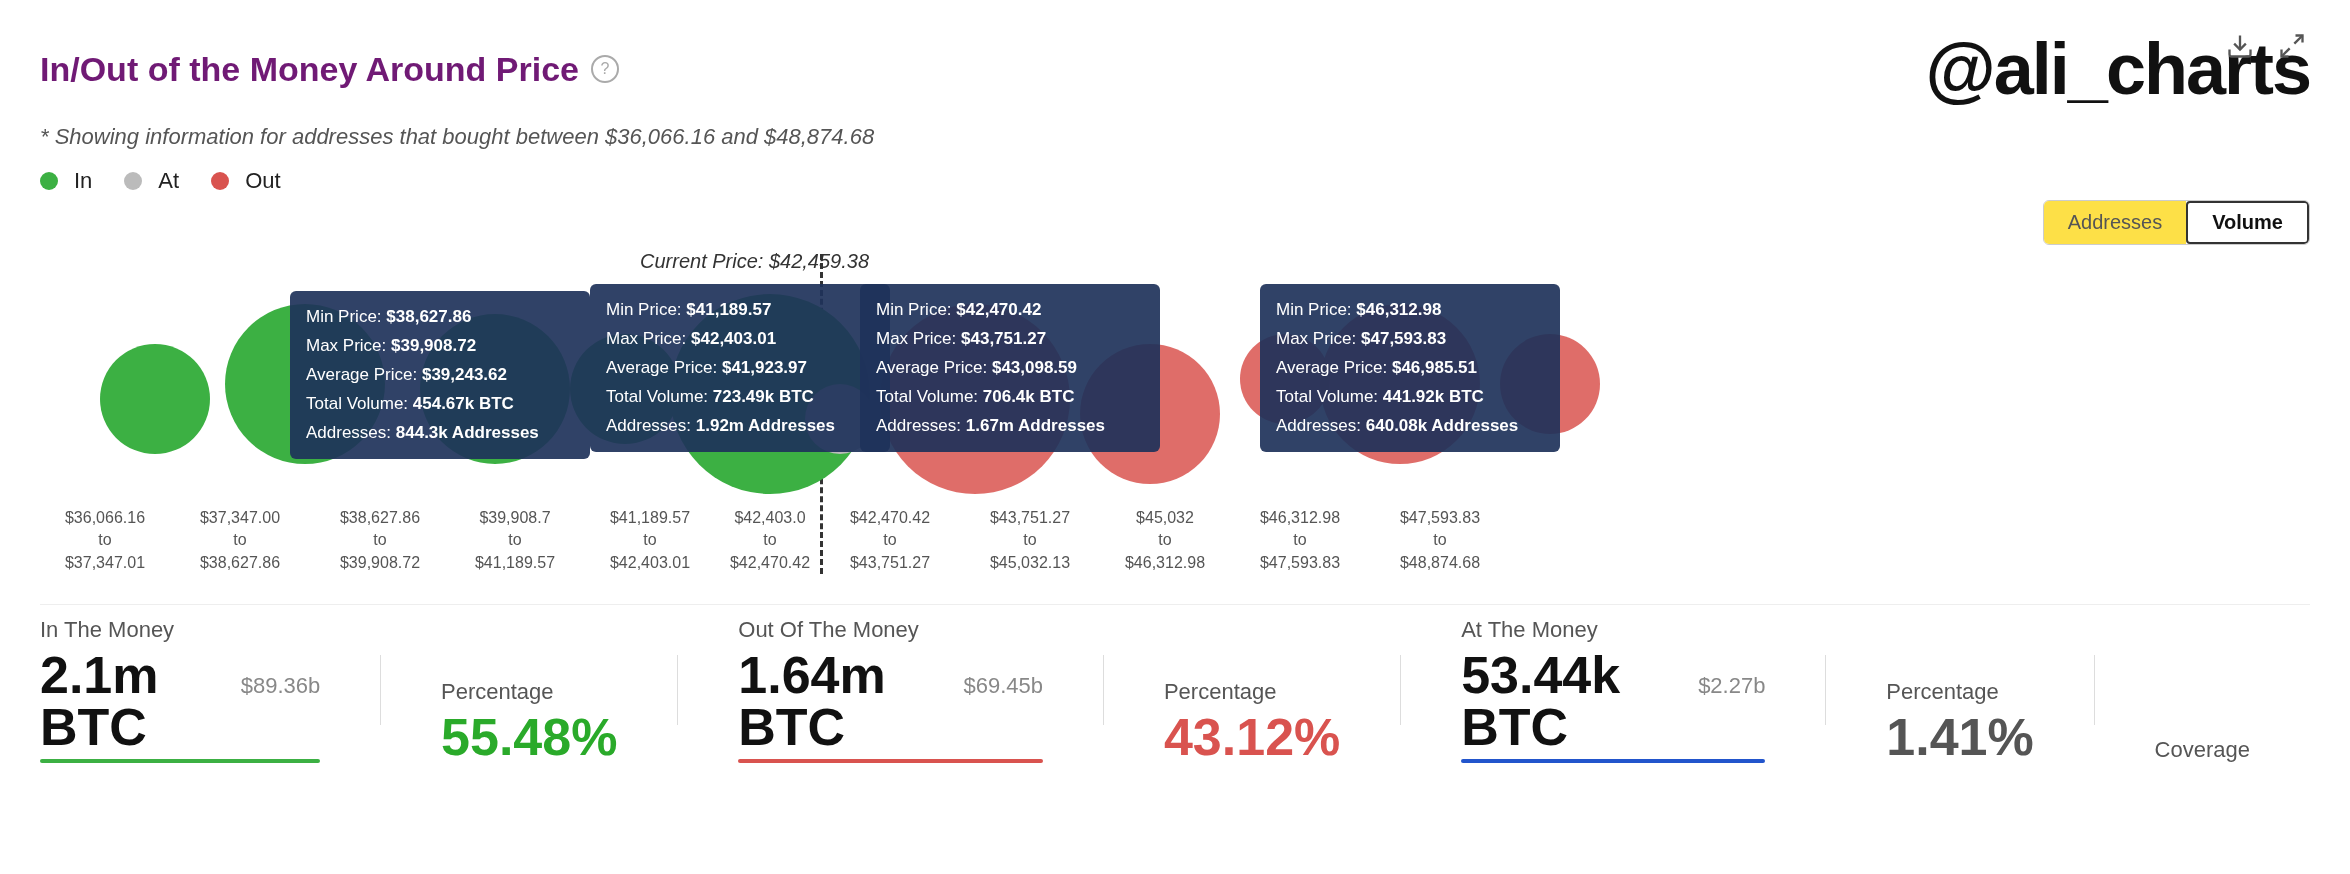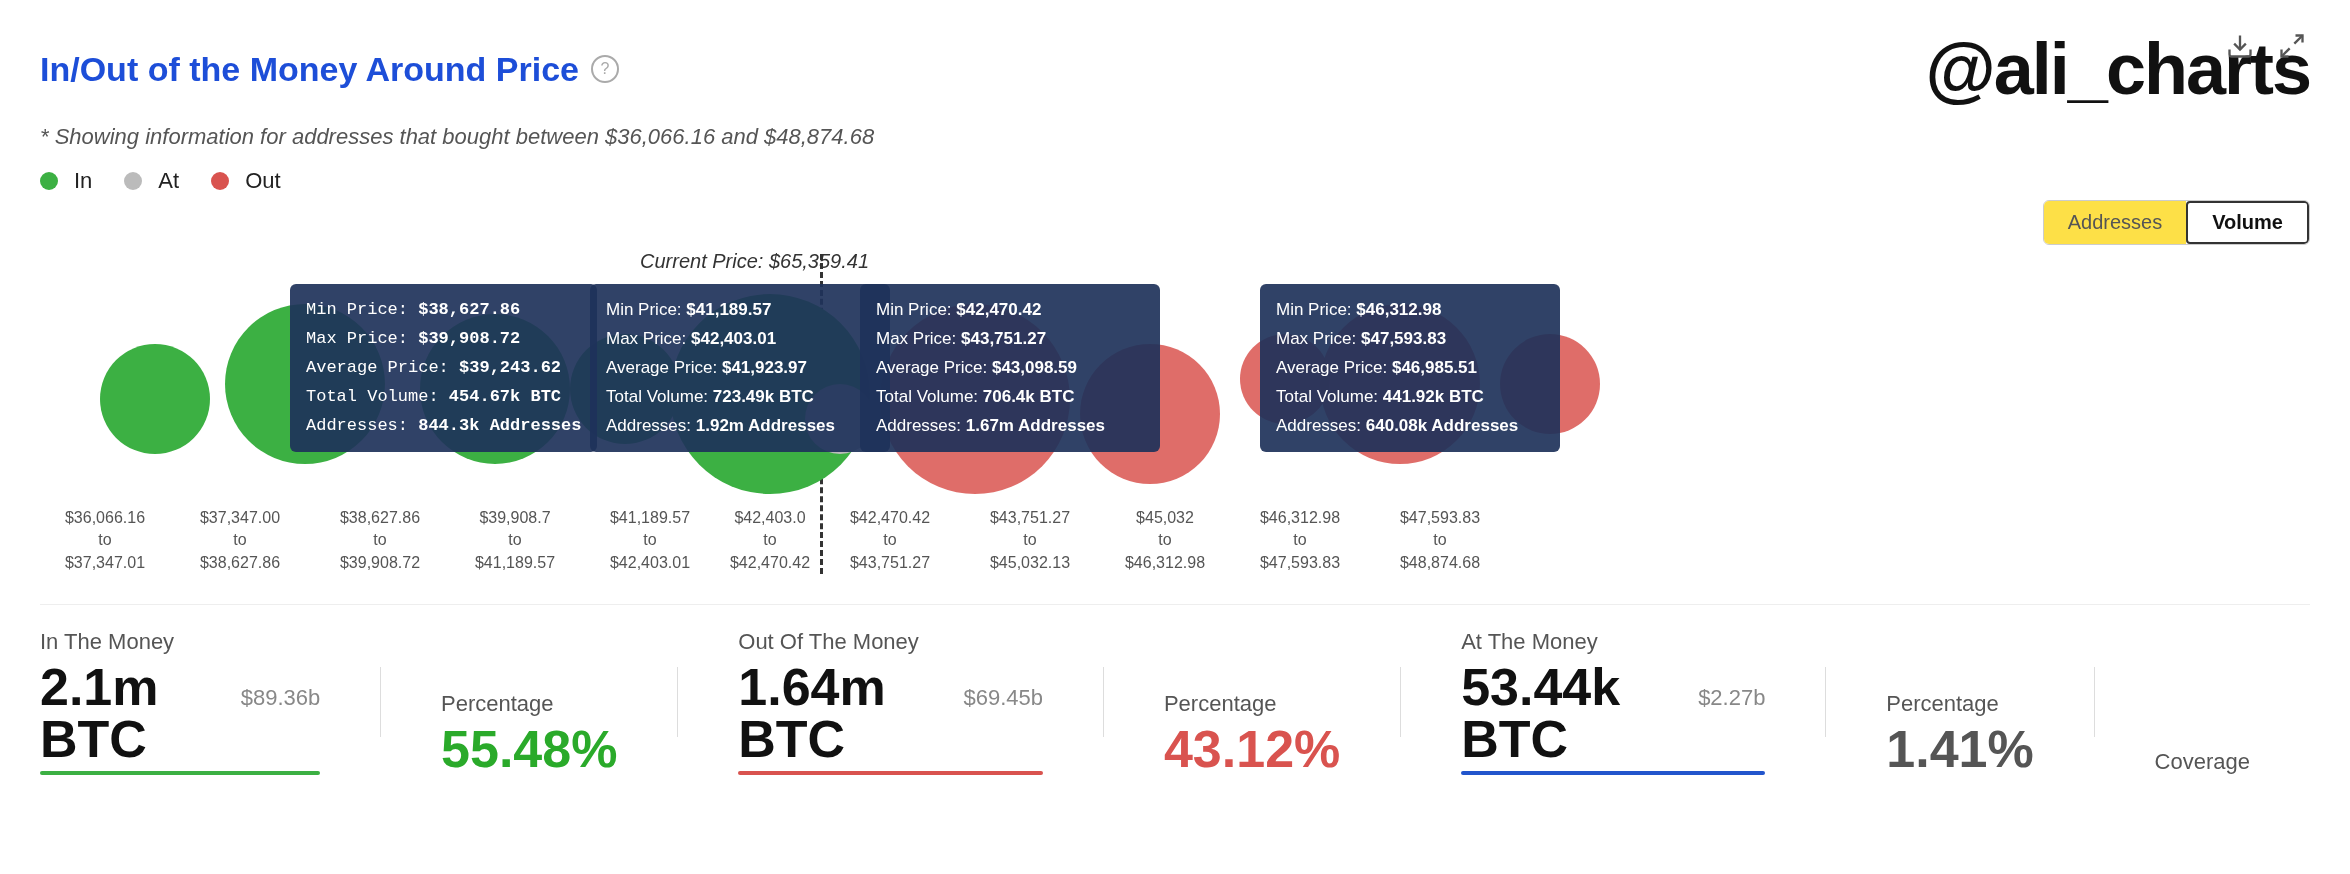--- a/index.html
+++ b/index.html
@@ -25,21 +25,21 @@
       margin-bottom: 14px;
     }
     .title-group {
       display: flex;
       align-items: center;
       gap: 12px;
     }
     .page-title {
       font-size: 34px;
       font-weight: 600;
-      color: #1d4ed8;
+      color: #701a75;
     }
     .help-icon {
       width: 28px; height: 28px;
       border-radius: 50%;
       border: 2px solid #aaa;
       display: flex; align-items: center; justify-content: center;
       color: #aaa;
       font-size: 16px;
       cursor: pointer;
     }
@@ -195,21 +195,21 @@
       text-align: center;
       line-height: 1.4;
     }
 
     
     .stats-bar {
       display: flex;
       align-items: flex-end;
       gap: 0;
       border-top: 1px solid #eee;
-      padding-top: 24px;
+      padding-top: 12px;
     }
     .stat-block {
       display: flex;
       flex-direction: column;
       gap: 6px;
       padding-right: 60px;
     }
     .stat-label {
       font-size: 22px;
       color: #555;
@@ -308,38 +308,38 @@
     </div>
   </div>
 
   <div class="toggle-group">
     <button class="toggle-btn">Addresses</button>
     <button class="toggle-btn active">Volume</button>
   </div>
 
   <div class="chart-area">
 
-    <div class="current-price-label">Current Price: $65,359.41</div>
+    <div class="current-price-label">Current Price: $42,459.38</div>
     <div class="current-price-line"></div>
 
     <div class="bubbles-row">
 
       <div style="position:absolute; left:60px; top:60px;">
         <div class="bubble green" style="width:110px;height:110px;"></div>
       </div>
 
       <div style="position:absolute; left:185px; top:20px;">
         <div class="bubble green" style="width:160px;height:160px;"></div>
       </div>
 
       <div style="position:absolute; left:380px; top:30px;">
         <div class="bubble green" style="width:150px;height:150px;"></div>
       </div>
 
-      <div class="tooltip-box" style="left:250px; top:0px;font-family:Liberation Mono, monospace;">
+      <div class="tooltip-box" style="left:250px; top:7px;">
         <div><span class="t-normal">Min Price: </span><span class="t-bold">$38,627.86</span></div>
         <div><span class="t-normal">Max Price: </span><span class="t-bold">$39,908.72</span></div>
         <div><span class="t-normal">Average Price: </span><span class="t-bold">$39,243.62</span></div>
         <div><span class="t-normal">Total Volume: </span><span class="t-bold">454.67k BTC</span></div>
         <div><span class="t-normal">Addresses: </span><span class="t-bold">844.3k Addresses</span></div>
       </div>
 
       <div style="position:absolute; left:530px; top:50px;">
         <div class="bubble green" style="width:110px;height:110px;"></div>
       </div>

